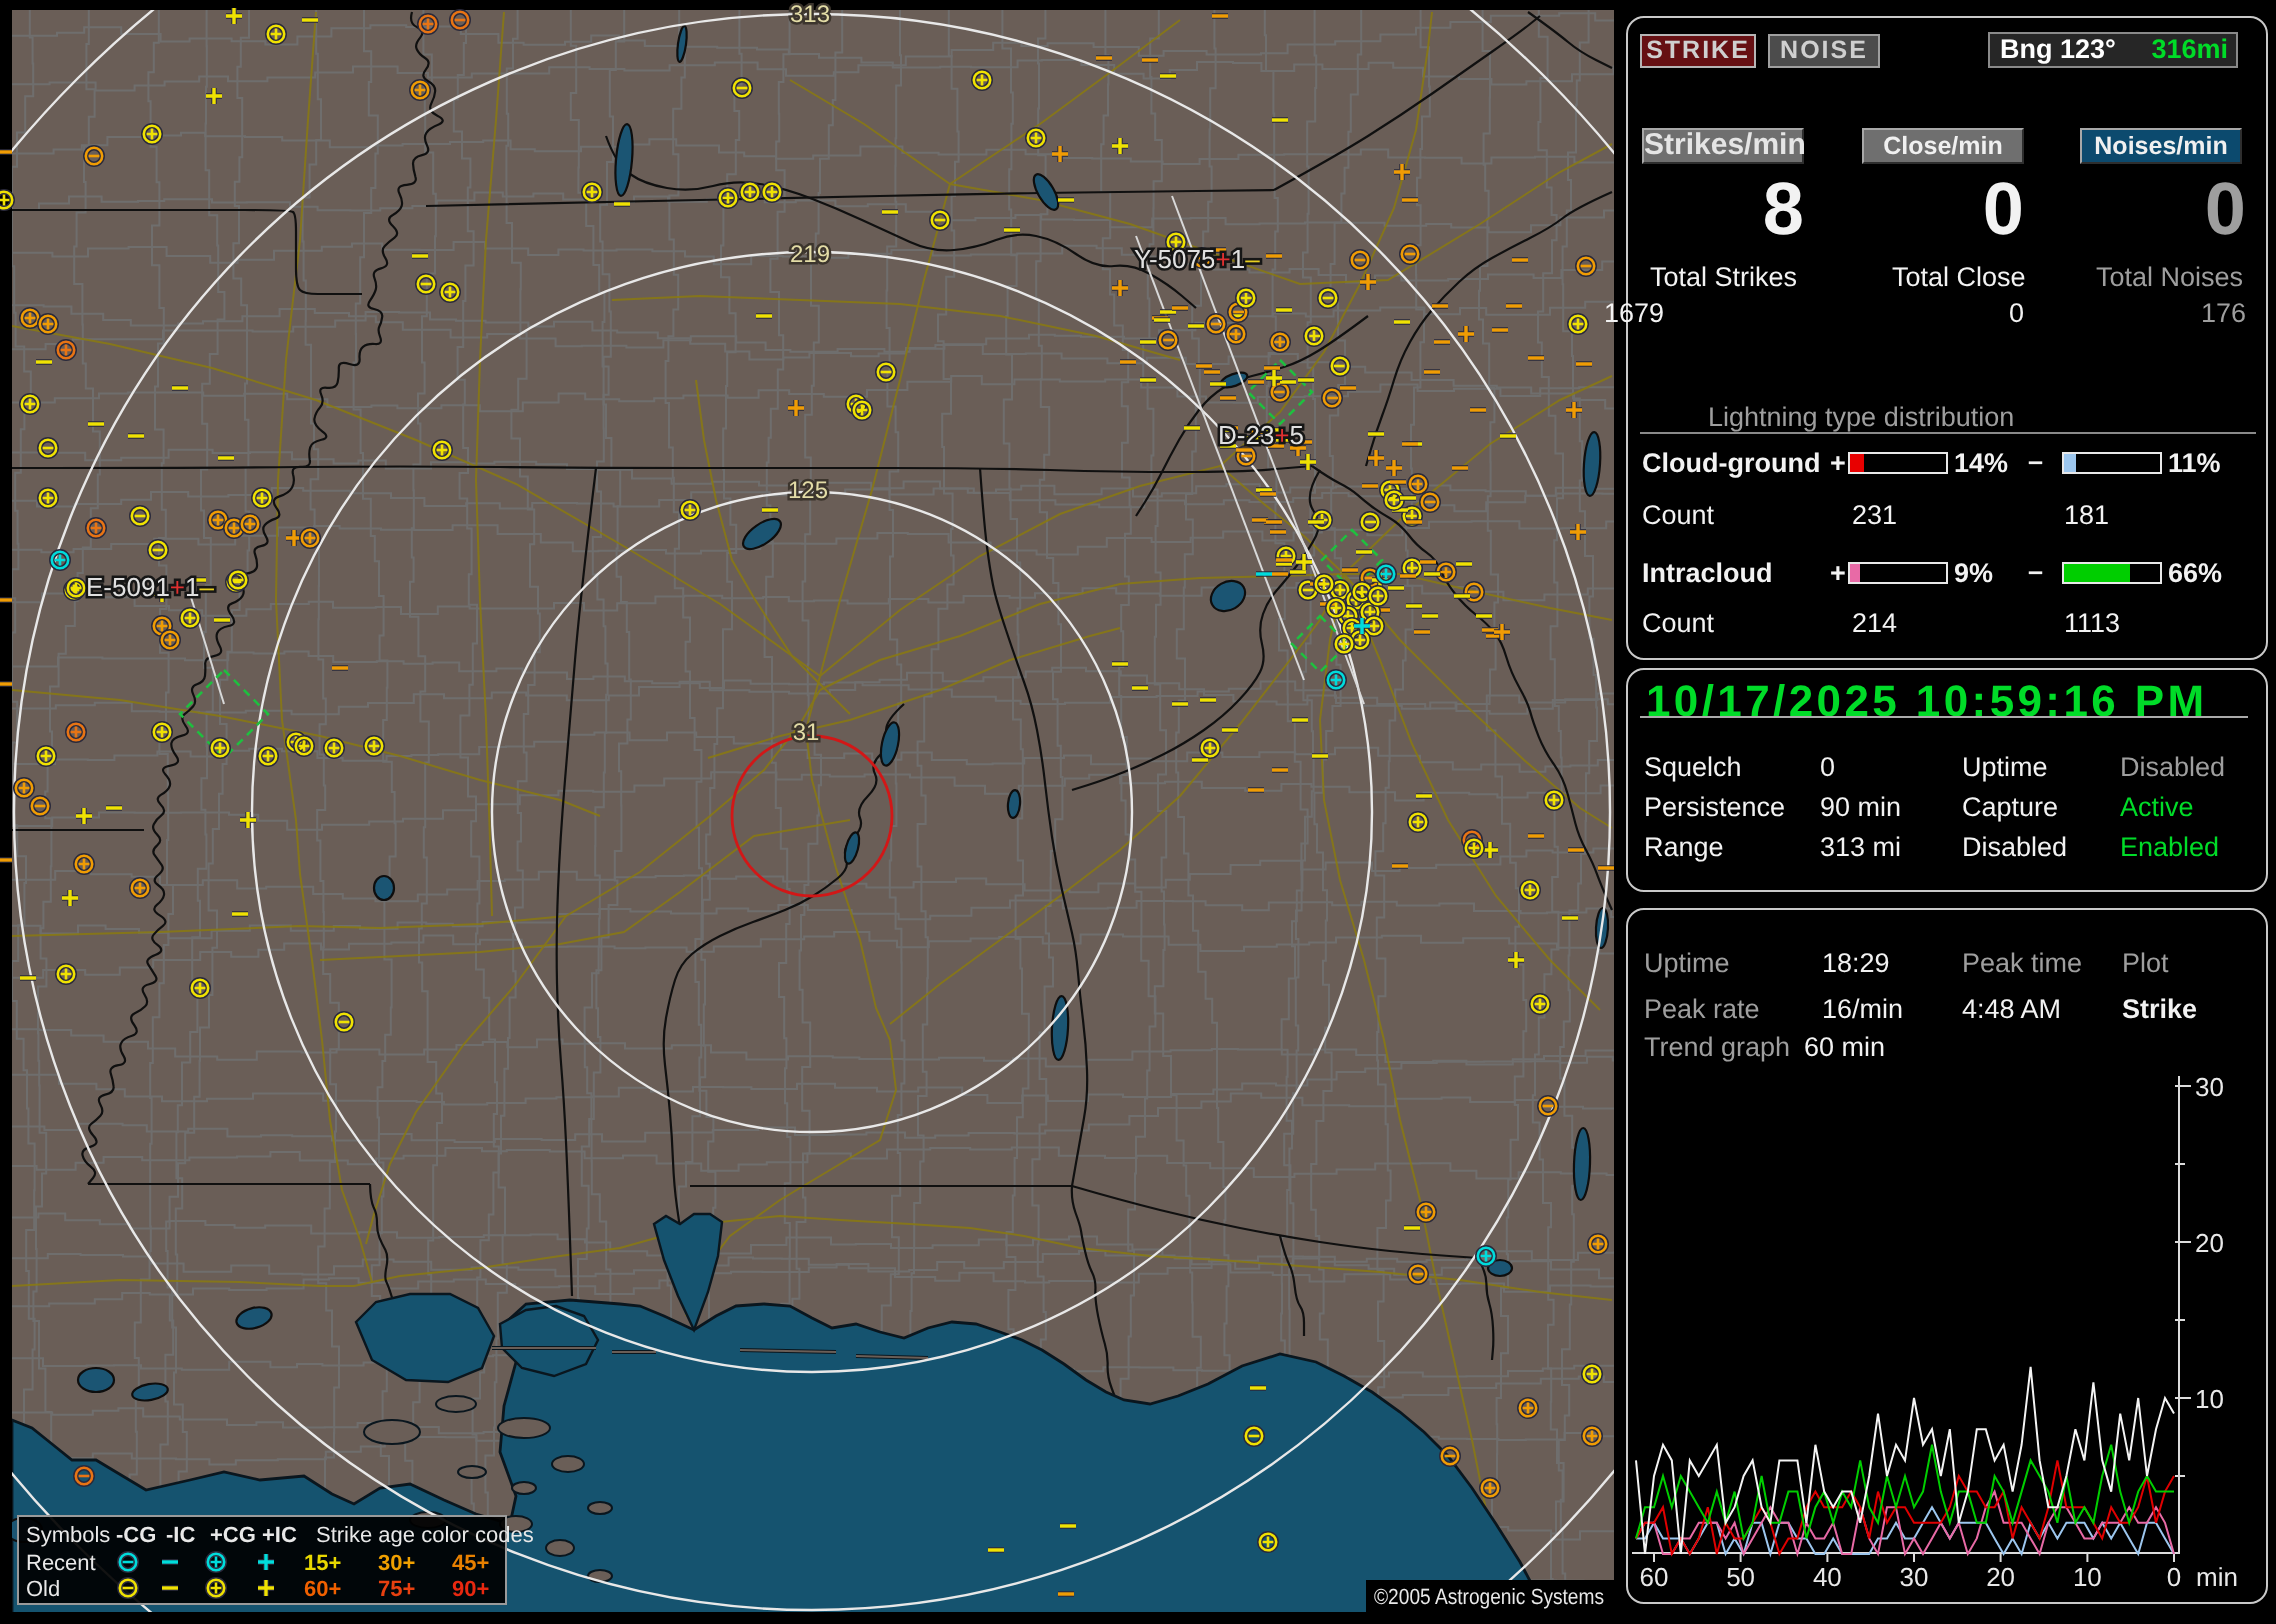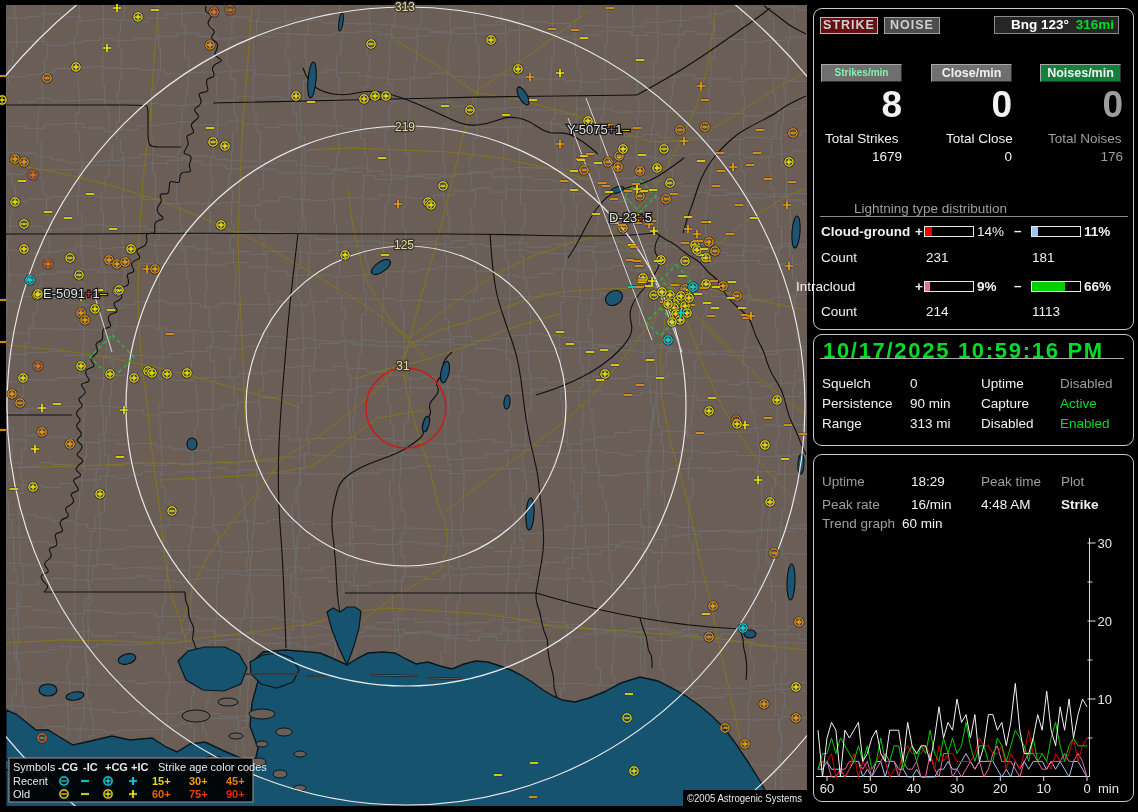--- a/index.html
+++ b/index.html
@@ -1171,50 +1171,50 @@
     </g>
     <path d="M129 794 h8 M133 790 v8" stroke="#2a2a3c" stroke-width="2.9" fill="none" opacity="0.8"></path>
     <path d="M129 794 h8 M133 790 v8" stroke="#f0e202" stroke-width="1.7" fill="none"></path>
     <rect x="683" y="790" width="124" height="16" fill="#000"></rect>
     <text x="687" y="802" font-size="11" fill="#e8e8e8" font-family="Liberation Sans, sans-serif" textLength="115" lengthAdjust="spacingAndGlyphs">©2005 Astrogenic Systems</text>
   </svg>
 
 <div class="panel" style="top:8px;height:322px"></div>
 <div class="btn" style="left:820px;top:17px;width:58px;height:17px;background:#661013;border:1px solid #b5b5b5;font-size:12.5px;line-height:15px;letter-spacing:1px">STRIKE</div>
 <div class="btn" style="left:884px;top:17px;width:56px;height:17px;background:#4c4c4c;border:1px solid #9f9f9f;font-size:12.5px;line-height:15px;letter-spacing:1px">NOISE</div>
-<div class="abs" style="left:994px;top:16px;width:125px;height:18px;background:#262626;border:1px solid #8a8a8a;font-size:13.5px;font-weight:bold;line-height:16px;padding-left:16px;color:#fff">Bng 123° <span class="gn" style="float:right;margin-right:4px">316mi</span></div>
-<div class="btn" style="left:821px;top:64px;width:81px;height:18px;background:#6f6f6f;border-top:1px solid #a8a8a8;border-left:1px solid #a8a8a8;border-bottom:1px solid #2e2e2e;border-right:1px solid #2e2e2e;font-size:10px;line-height:16px;color:#86efac">Strikes/min</div>
+<div class="abs" style="left:994px;top:16px;width:125px;height:18px;background:#262626;border:1px solid #8a8a8a;font-size:13.5px;font-weight:bold;line-height:16px;padding-left:5px;color:#fff">Bng 123° <span class="gn" style="float:right;margin-right:4px">316mi</span></div>
+<div class="btn" style="left:821px;top:64px;width:81px;height:18px;background:#6f6f6f;border-top:1px solid #a8a8a8;border-left:1px solid #a8a8a8;border-bottom:1px solid #2e2e2e;border-right:1px solid #2e2e2e;font-size:15px;line-height:16px;color:#e5e5e5">Strikes/min</div>
 <div class="btn" style="left:931px;top:64px;width:81px;height:18px;background:#6f6f6f;border-top:1px solid #a8a8a8;border-left:1px solid #a8a8a8;border-bottom:1px solid #2e2e2e;border-right:1px solid #2e2e2e;font-size:12.5px;line-height:16px;color:#f0f0f0">Close/min</div>
-<div class="btn" style="left:1040px;top:64px;width:81px;height:18px;background:#15803d;border-top:1px solid #a8a8a8;border-left:1px solid #a8a8a8;border-bottom:1px solid #2e2e2e;border-right:1px solid #2e2e2e;font-size:12.5px;line-height:16px;color:#f0f0f0">Noises/min</div>
+<div class="btn" style="left:1040px;top:64px;width:81px;height:18px;background:#0c4a6e;border-top:1px solid #a8a8a8;border-left:1px solid #a8a8a8;border-bottom:1px solid #2e2e2e;border-right:1px solid #2e2e2e;font-size:12.5px;line-height:16px;color:#f0f0f0">Noises/min</div>
 <div class="abs w" style="left:802px;top:84px;width:100px;text-align:right;font-size:37px;font-weight:bold">8</div>
 <div class="abs w" style="left:912px;top:84px;width:100px;text-align:right;font-size:37px;font-weight:bold">0</div>
 <div class="abs gy" style="left:1023px;top:84px;width:100px;text-align:right;font-size:37px;font-weight:bold">0</div>
 <div class="lbl w" style="left:825px;top:131px">Total Strikes</div>
 <div class="lbl w" style="left:946px;top:131px">Total Close</div>
 <div class="lbl gy" style="left:1048px;top:131px">Total Noises</div>
-<div class="lbl w" style="left:802px;top:149px;width:100px;text-align:right">1679</div>
+<div class="lbl w" style="left:802px;top:149px;width:100px;text-align:left">1679</div>
 <div class="lbl w" style="left:912px;top:149px;width:100px;text-align:right">0</div>
 <div class="lbl gy" style="left:1023px;top:149px;width:100px;text-align:right">176</div>
 <div class="lbl gy" style="left:854px;top:201px">Lightning type distribution</div>
 <div class="abs" style="left:820px;top:216px;width:308px;height:1px;background:#8a8a8a"></div>
 <div class="lbl w" style="left:821px;top:224px;font-weight:bold">Cloud-ground</div>
 <div class="lbl w" style="left:915px;top:224px;font-weight:bold">+</div>
 <div class="abs" style="left:924px;top:226px;width:50px;height:11px;border:1px solid #e8e8e8;background:#000">
     <div style="width:7px;height:9px;background:#e80000"></div>
   </div>
-<div class="lbl w" style="left:977px;top:224px;font-weight:normal">14%</div>
+<div class="lbl w" style="left:977px;top:224px;font-weight:bold">14%</div>
 <div class="lbl w" style="left:1014px;top:223px;font-weight:bold">–</div>
 <div class="abs" style="left:1031px;top:226px;width:50px;height:11px;border:1px solid #e8e8e8;background:#000">
     <div style="width:6px;height:9px;background:#9cc6ee"></div>
   </div>
 <div class="lbl w" style="left:1084px;top:224px;font-weight:bold">11%</div>
 <div class="lbl w" style="left:821px;top:250px">Count</div>
 <div class="lbl w" style="left:926px;top:250px">231</div>
 <div class="lbl w" style="left:1032px;top:250px">181</div>
-<div class="lbl w" style="left:796px;top:279px;font-weight:normal">Intracloud</div>
+<div class="lbl w" style="left:821px;top:279px;font-weight:bold">Intracloud</div>
 <div class="lbl w" style="left:915px;top:279px;font-weight:bold">+</div>
 <div class="abs" style="left:924px;top:281px;width:50px;height:11px;border:1px solid #e8e8e8;background:#000">
     <div style="width:5px;height:9px;background:#e86aa6"></div>
   </div>
 <div class="lbl w" style="left:977px;top:279px;font-weight:bold">9%</div>
 <div class="lbl w" style="left:1014px;top:278px;font-weight:bold">–</div>
 <div class="abs" style="left:1031px;top:281px;width:50px;height:11px;border:1px solid #e8e8e8;background:#000">
     <div style="width:33px;height:9px;background:#00ce00"></div>
   </div>
 <div class="lbl w" style="left:1084px;top:279px;font-weight:bold">66%</div>

